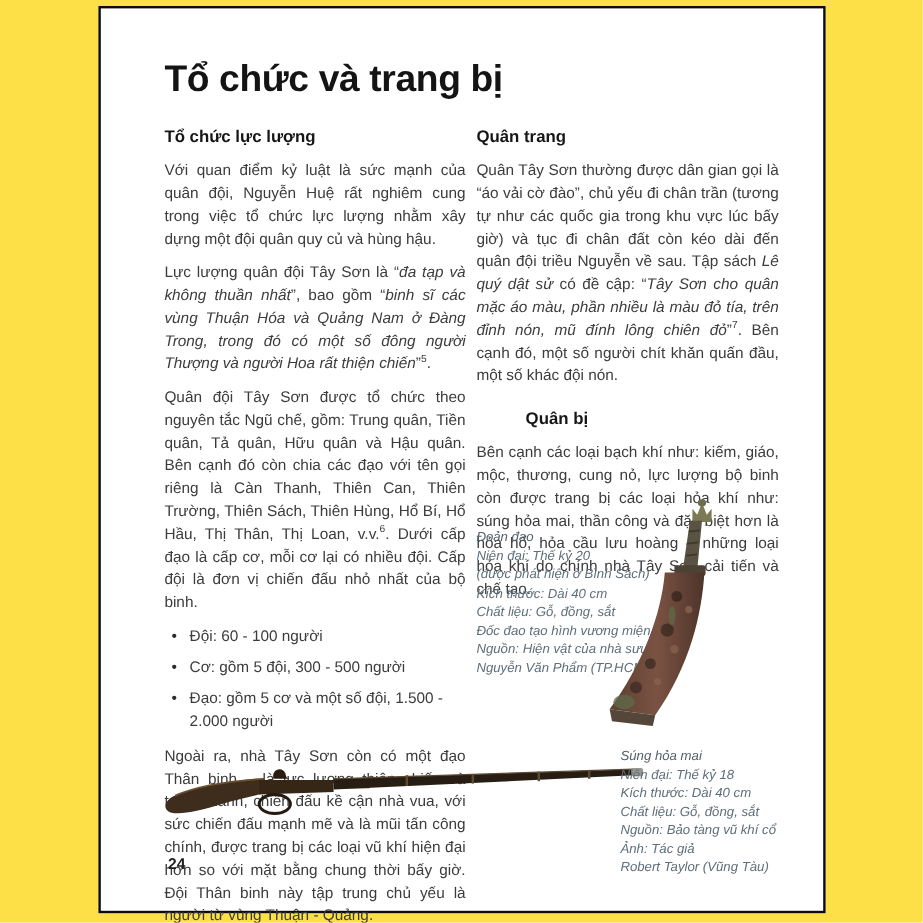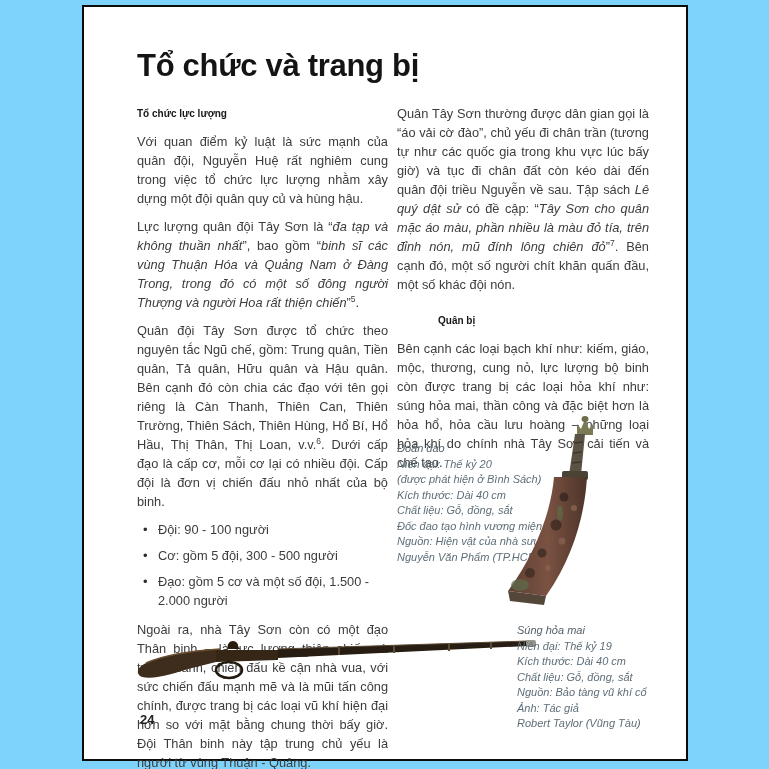--- a/index.html
+++ b/index.html
@@ -1,31 +1,31 @@
 <!DOCTYPE html>
 <html><head>
 <meta charset="utf-8">
 <style>
   html,body{margin:0;padding:0;background:#ffffff;}
   #canvas{
-    position:relative;width:769px;height:769px;background:#7dd3fc;overflow:hidden;
+    position:relative;width:769px;height:769px;background:#fde047;overflow:hidden;
     font-family:"Liberation Sans",sans-serif;color:#3c3c3c;
   }
   .frame{
     position:absolute;left:82px;top:5px;width:606px;height:756px;
     border:2px solid #0c0c0c;box-sizing:border-box;background:#ffffff;
   }
   .page-title{
     position:absolute;left:137px;top:48px;
     font-size:31px;font-weight:800;color:#141414;letter-spacing:-0.3px;
   }
   .col{position:absolute;top:104px;font-size:12.8px;line-height:19px;}
   .col-left{left:137px;width:251px;}
   .col-right{left:397px;width:252px;}
-  .sec-head{font-size:10px;font-weight:700;color:#161616;margin:0 0 9px 0;}
+  .sec-head{font-size:14px;font-weight:700;color:#161616;margin:0 0 9px 0;}
   .sec-head.mt{margin-top:17px;margin-left:41px;}
   .col p{margin:0 0 9px 0;text-align:justify;}
   .col em{font-style:italic;}
   sup{font-size:8.5px;line-height:0;vertical-align:super;}
   ul.unit-list{margin:2px 0 10px 0;padding:0 0 0 21px;list-style:none;}
   ul.unit-list li{position:relative;margin:0 0 7px 0;text-align:left;}
   ul.unit-list li::before{
     content:"•";position:absolute;left:-15px;top:0;color:#2b2b2b;font-size:13px;
   }
   .caption{
@@ -56,31 +56,32 @@
 
     <p>
       <span>Lực lượng quân đội Tây Sơn là “</span><em>đa tạp và không thuần nhất</em><span>”, bao gồm “</span><em>binh sĩ các vùng Thuận Hóa và Quảng Nam ở Đàng Trong, trong đó có một số đông người Thượng và người Hoa rất thiện chiến</em><span>”</span><sup>5</sup><span>.</span>
     </p>
 
     <p>
       <span>Quân đội Tây Sơn được tổ chức theo nguyên tắc Ngũ chế, gồm: Trung quân, Tiền quân, Tả quân, Hữu quân và Hậu quân. Bên cạnh đó còn chia các đạo với tên gọi riêng là Càn Thanh, Thiên Can, Thiên Trường, Thiên Sách, Thiên Hùng, Hổ Bí, Hổ Hầu, Thị Thân, Thị Loan, v.v.</span><sup>6</sup><span>. Dưới cấp đạo là cấp cơ, mỗi cơ lại có nhiều đội. Cấp đội là đơn vị chiến đấu nhỏ nhất của bộ binh.</span>
     </p>
 
     <ul class="unit-list">
-      <li><span>Đội: 90 - 100 người</span></li>
+      <li><span>Đội: 60 - 100 người</span></li>
       <li><span>Cơ: gồm 5 đội, 300 - 500 người</span></li>
       <li><span>Đạo: gồm 5 cơ và một số đội, 1.500 - 2.000 người</span></li>
     </ul>
 
     <p>
       <span>Ngoài ra, nhà Tây Sơn còn có một đạo Thân binh – là lực lượng thiện chiến và trung thành, chiến đấu kề cận nhà vua, với sức chiến đấu mạnh mẽ và là mũi tấn công chính, được trang bị các loại vũ khí hiện đại hơn so với mặt bằng chung thời bấy giờ. Đội Thân binh này tập trung chủ yếu là người từ vùng Thuận - Quảng.</span>
     </p>
   </div>
 
   <div class="col col-right">
+    <h3 class="sec-head">Quân trang</h3>
 
     <p>
       <span>Quân Tây Sơn thường được dân gian gọi là “áo vải cờ đào”, chủ yếu đi chân trần (tương tự như các quốc gia trong khu vực lúc bấy giờ) và tục đi chân đất còn kéo dài đến quân đội triều Nguyễn về sau. Tập sách </span><em>Lê quý dật sử</em><span> có đề cập: “</span><em>Tây Sơn cho quân mặc áo màu, phần nhiều là màu đỏ tía, trên đỉnh nón, mũ đính lông chiên đỏ</em><span>”</span><sup>7</sup><span>. Bên cạnh đó, một số người chít khăn quấn đầu, một số khác đội nón.</span>
     </p>
 
     <h3 class="sec-head mt">Quân bị</h3>
 
     <p>
       <span>Bên cạnh các loại bạch khí như: kiếm, giáo, mộc, thương, cung nỏ, lực lượng bộ binh còn được trang bị các loại hỏa khí như: súng hỏa mai, thần công và đặc biệt hơn là hỏa hổ, hỏa cầu lưu hoàng – những loại hỏa khí do chính nhà Tây Sơn cải tiến và chế tạo.</span>
     </p>
@@ -149,21 +150,21 @@
     <rect x="210" y="16" width="2" height="9" fill="#5d4a32"></rect>
     <rect x="265" y="15" width="2" height="8" fill="#5d4a32"></rect>
     <rect x="320" y="13" width="2" height="8" fill="#5d4a32"></rect>
     <rect x="362" y="12" width="2" height="7" fill="#5d4a32"></rect>
 
     <rect x="398" y="10" width="10" height="7" rx="2" fill="#97978f"></rect>
   </svg>
 
   <div class="caption cap-sung">
     <div class="cap-title">Súng hỏa mai</div>
-    <div>Niên đại: Thế kỷ 19</div>
+    <div>Niên đại: Thế kỷ 18</div>
     <div>Kích thước: Dài 40 cm</div>
     <div>Chất liệu: Gỗ, đồng, sắt</div>
     <div>Nguồn: Bảo tàng vũ khí cổ</div>
     <div>Ảnh: Tác giả</div>
     <div>Robert Taylor (Vũng Tàu)</div>
   </div>
 
   <div class="page-number">24</div>
 </div>
 

